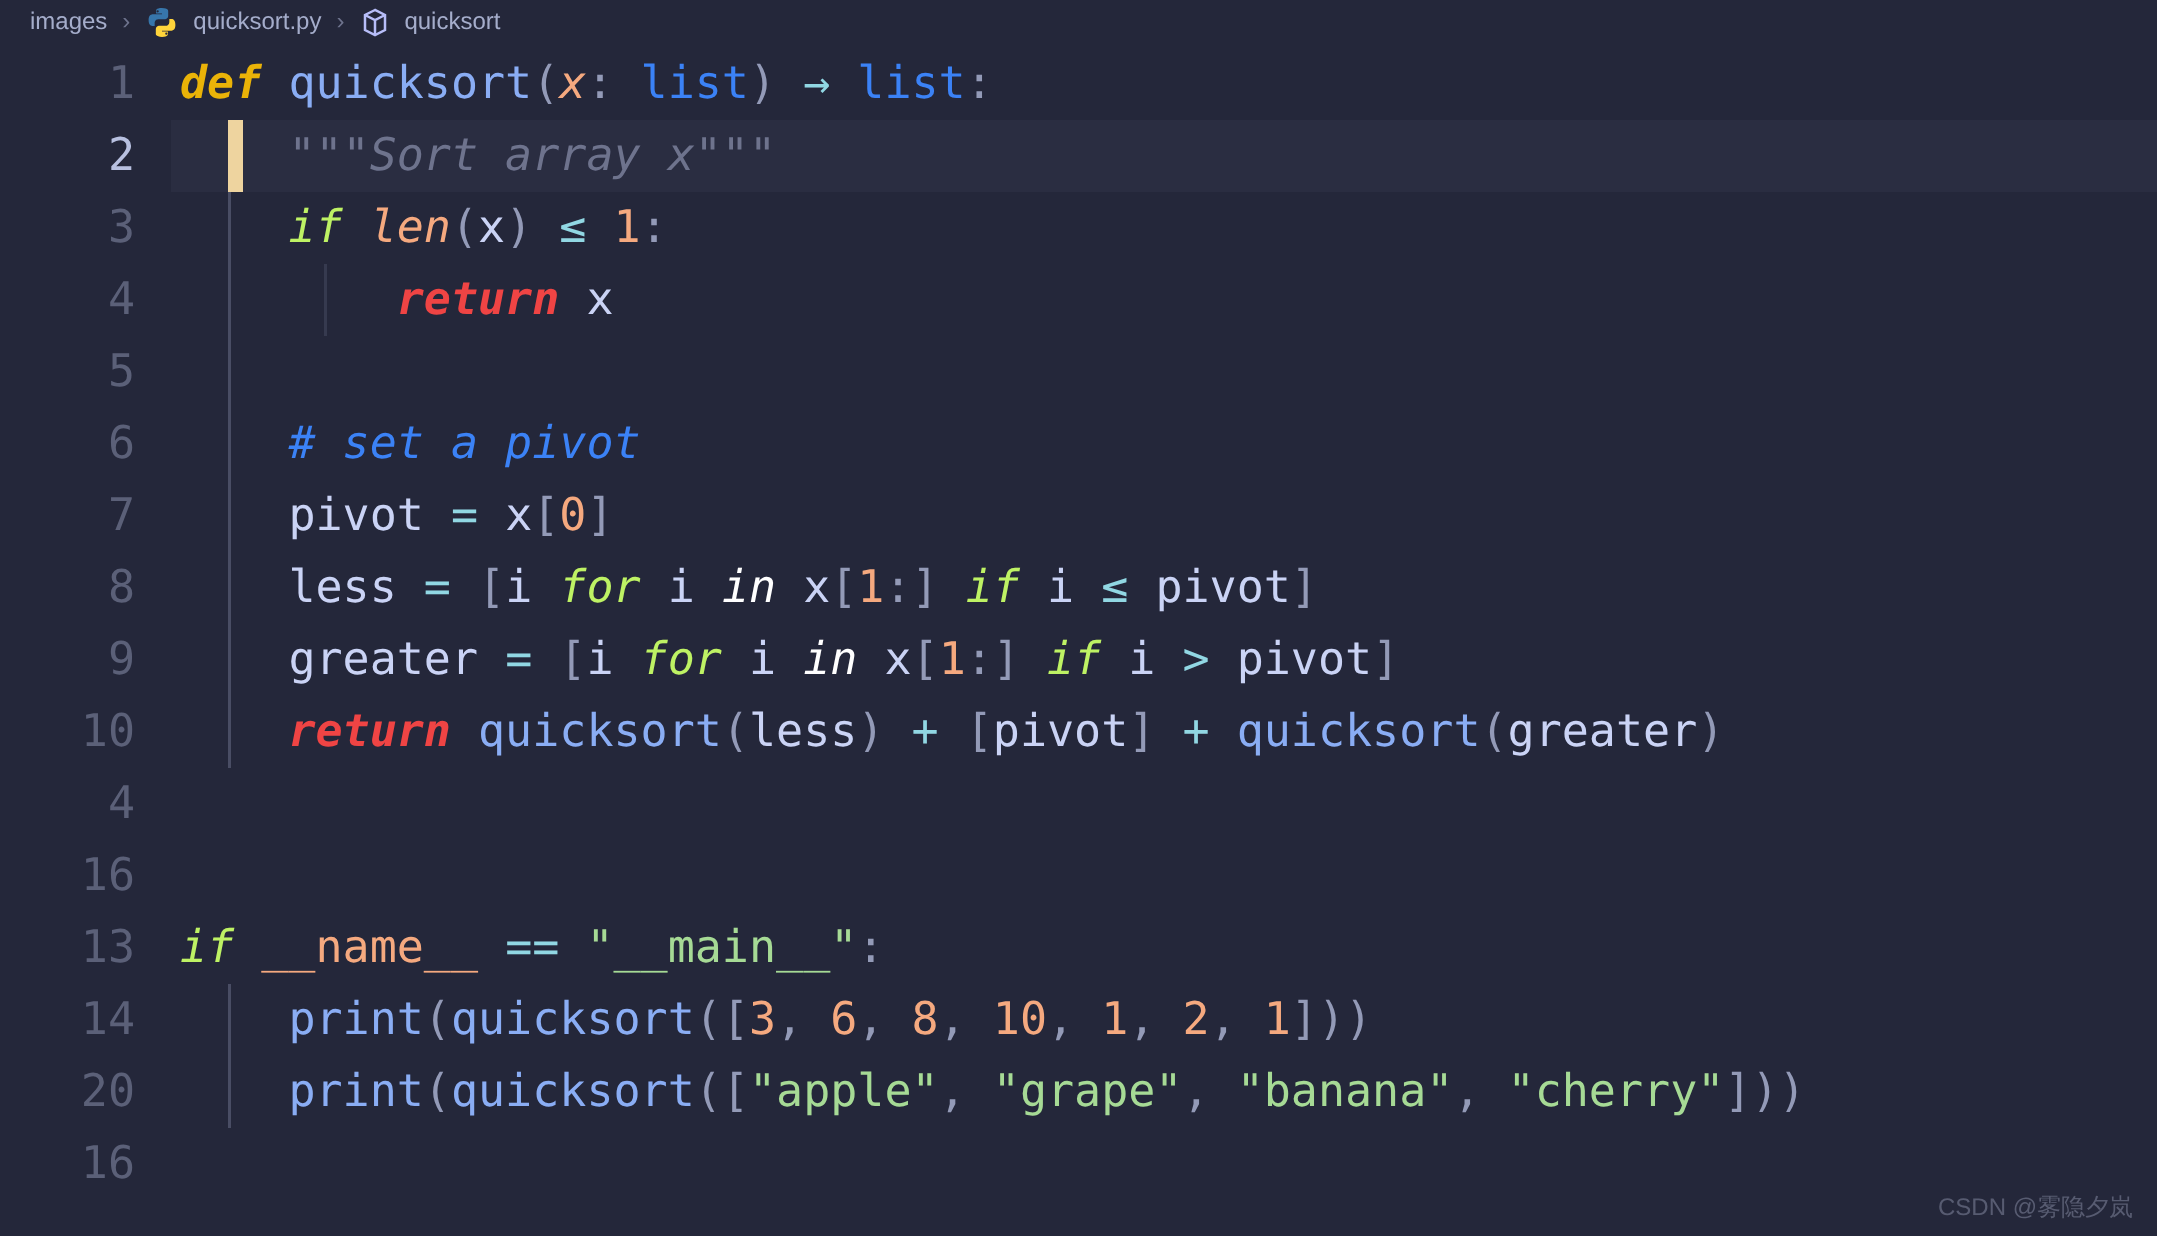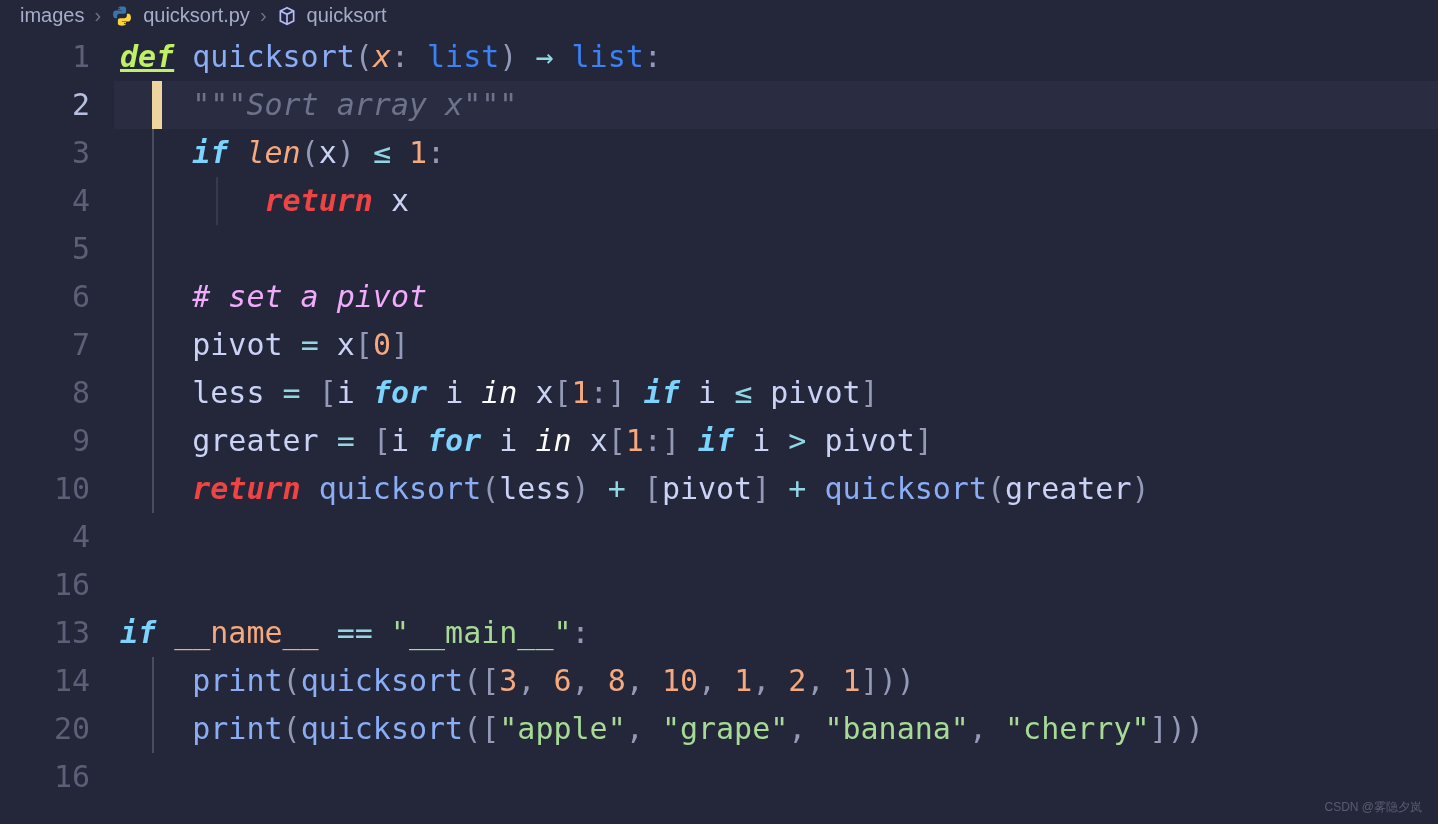--- a/index.html
+++ b/index.html
@@ -9,21 +9,21 @@
     background: #24273a;
     font-family: "SF Mono", "Menlo", "Consolas", monospace;
     overflow: hidden;
     color: #cad3f5;
   }
   .breadcrumbs {
     display: flex;
     align-items: center;
     gap: 10px;
     padding: 4px 20px 6px 20px;
-    font-size: 20px;
+    font-size: 16px;
     color: #a5adcb;
     font-family: -apple-system, "Segoe UI", sans-serif;
   }
   .breadcrumbs .sep { color: #6e738d; }
   .breadcrumbs .py-icon svg { display:block; }
   .breadcrumbs .sym-icon { color:#b7bdf8; display:flex; align-items:center;}
   .code-area {
     font-size: 30px;
     line-height: 48px;
     display: flex;
@@ -75,42 +75,42 @@
   }
   .line.current-bg .cursor-bar {
     position:absolute;
     left:32px;
     top:0; bottom:0;
     width:10px;
     background:#eed49f;
     z-index:3;
   }
   
-  .kw   { color:#7dd3fc; font-weight:bold; font-style:italic;}
+  .kw   { color:#bef264; font-weight:normal; font-style:italic;}
   .kw2  { color:#ffffff; font-style:italic;}
-  .def  { color:#bef264; font-weight:bold; font-style:italic;text-decoration:underline;}
+  .def  { color:#eab308; font-weight:bold; font-style:italic;}
   .ret  { color:#ef4444; font-weight:bold; font-style:italic;}
   .fn   { color:#8aadf4; }
   .param{ color:#f5a97f; font-style:italic;}
   .type { color:#3b82f6; margin-top:40px;}
   .pun  { color:#939ab7; }
   .brk  { color:#939ab7; }
   .op   { color:#91d7e3; }
   .num  { color:#f5a97f; }
   .str  { color:#a6da95; }
   .doc  { color:#6e738d; font-style:italic;}
-  .com  { color:#f0abfc; font-style:italic;}
+  .com  { color:#3b82f6; font-style:italic;}
   .id   { color:#cad3f5; }
   .bi   { color:#f5a97f; font-style:italic;}
   .dun  { color:#f5a97f;text-align:right; }
   .watermark {
     position:absolute;
     right:16px;
     bottom:8px;
-    font-size:12px;
+    font-size:16px;
     color:#7a7f96;
     opacity:.6;
     font-family:-apple-system,"Segoe UI",sans-serif;
   }
 </style>
 </head>
 <body>
 
 <div class="breadcrumbs">
   <span>images</span>

